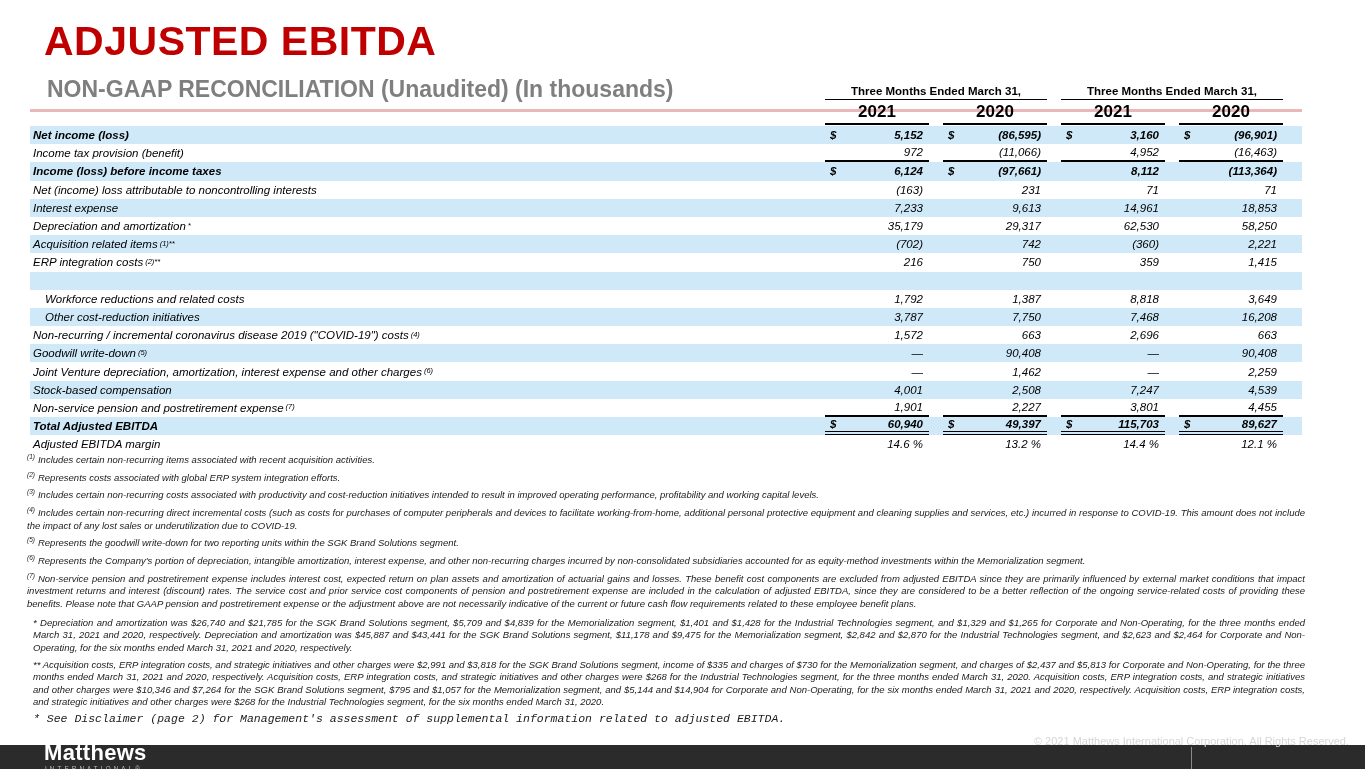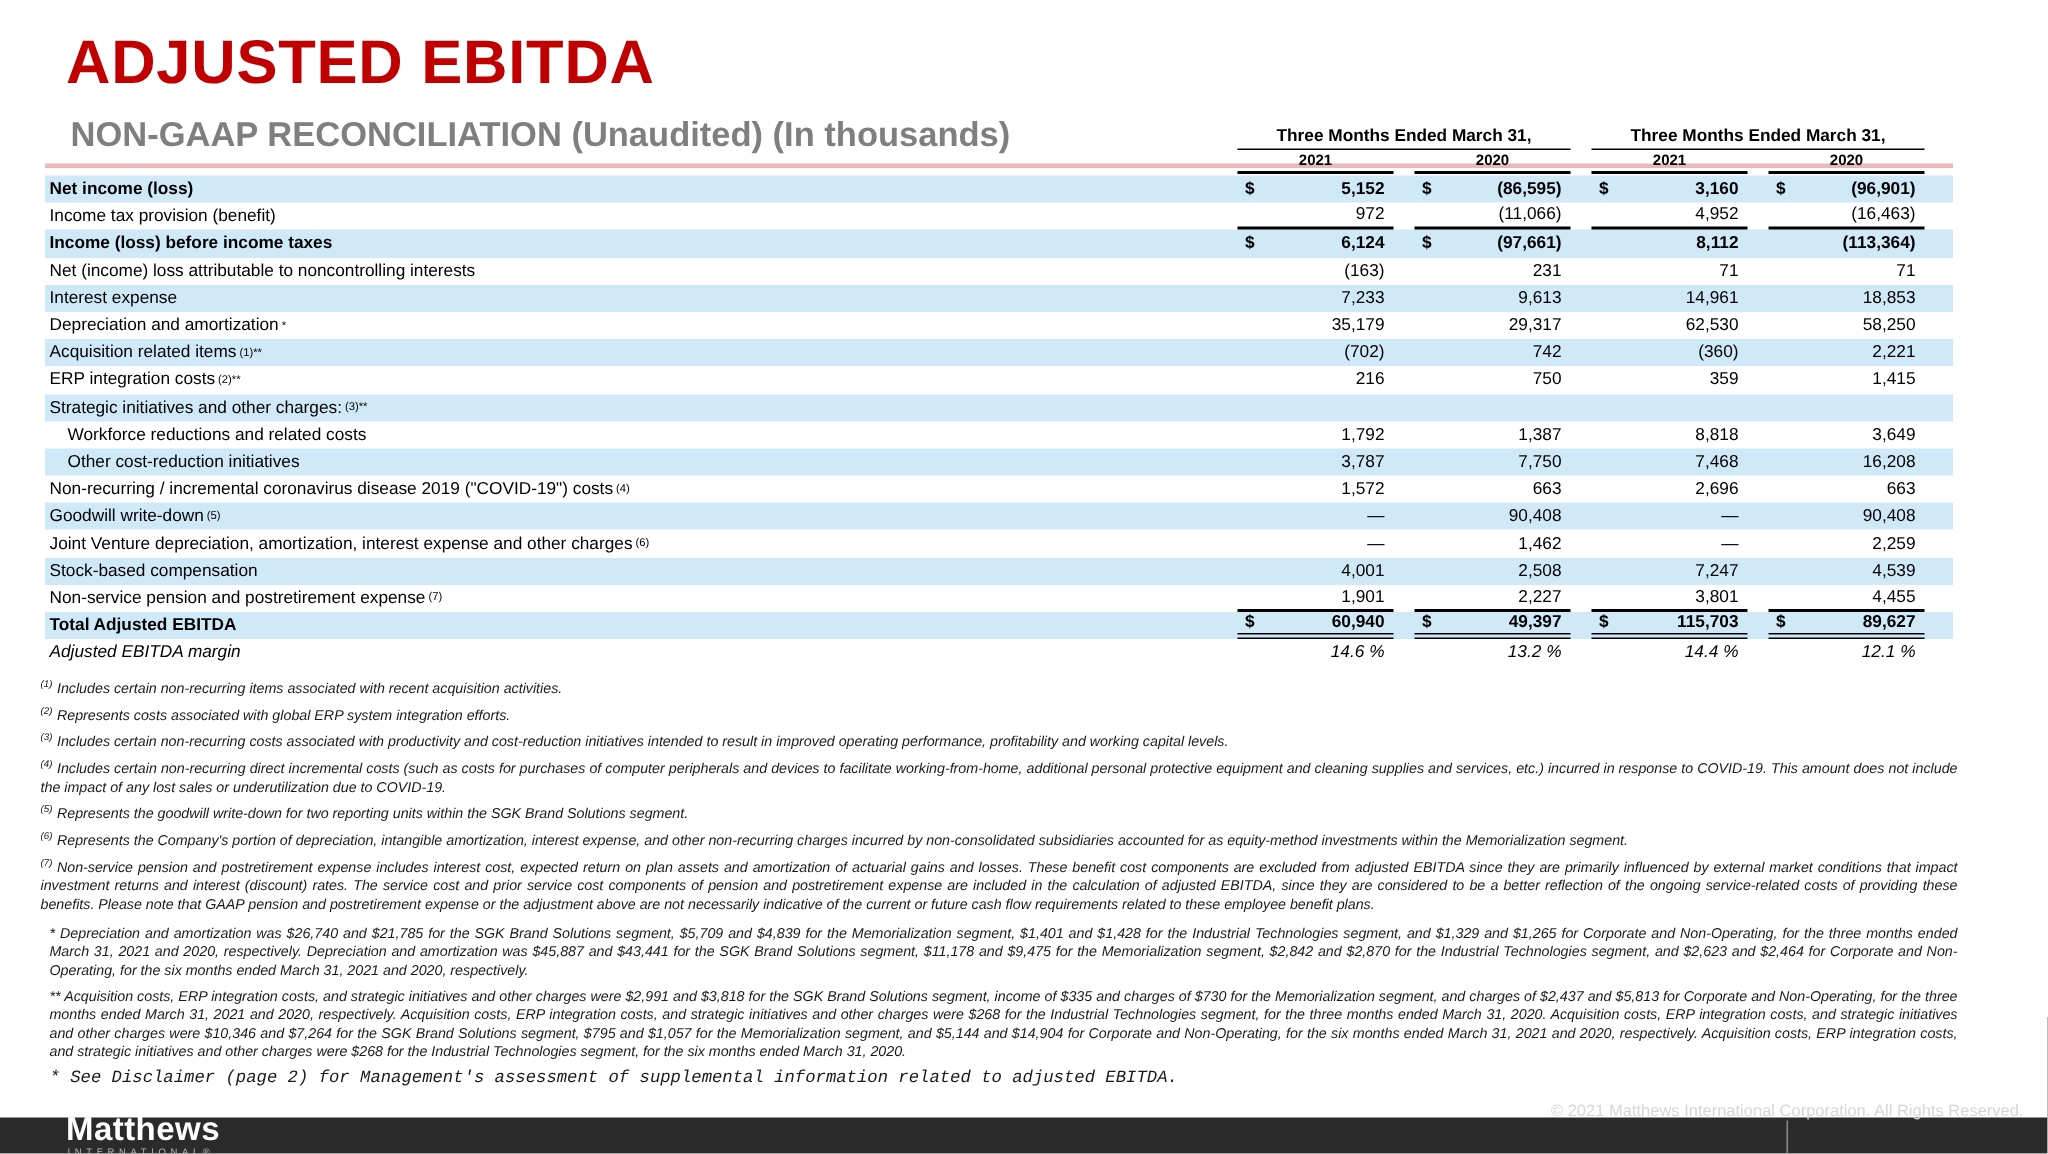--- a/index.html
+++ b/index.html
@@ -11,26 +11,26 @@
   .subtitle { position:absolute; left:47px; top:76px; font-size:23px; font-weight:bold; color:#7f7f7f;text-align:right; }
   .accent-line { position:absolute; left:30px; top:109px; width:1272px; height:3px; background:#eab8b8; }
 
   
   .tablewrap { position:absolute; left:30px; top:85px; width:1272px; }
   .thead-row { display:flex; align-items:flex-end; }
   .label-spacer { flex:1 1 auto; }
   .cgroup { flex:0 0 222px; margin-left:14px; }
   .cgroup-label { text-align:center; font-size:11.5px; font-weight:bold; color:#000; padding-bottom:2px; border-bottom:1px solid #000; white-space:nowrap; }
   .yrs { display:flex; margin-top:2px; }
-  .yr { width:104px; text-align:center; font-size:10px; font-weight:bold; border-bottom:2.5px solid #000; padding-bottom:1px; }
+  .yr { width:104px; text-align:center; font-size:17px; font-weight:bold; border-bottom:2.5px solid #000; padding-bottom:1px; }
   .yr + .yr { margin-left:14px; }
   .tail { flex:0 0 19px; }
 
   .tbody { margin-top:1px; }
-  .trow { display:flex; align-items:stretch; height:18.2px; font-size:11.5px; color:#000; }
+  .trow { display:flex; align-items:stretch; height:18.2px; font-size:11.5px; color:#000;font-style:italic; }
   .trow.hl { background:#cfe9f8; }
   .trow.b { font-weight:bold; }
   .trow.i { font-style:italic; }
   .rlabel { flex:1 1 auto; display:flex; align-items:center; padding-left:3px; white-space:nowrap; overflow:hidden; }
   .trow.ind .rlabel { padding-left:15px; }
   .rlabel sup { font-size:7.5px; margin-left:2px; position:relative; top:-1px; }
   .vcell { flex:0 0 104px; margin-left:14px; display:flex; justify-content:space-between; align-items:center; padding:0 6px 0 5px; }
   .trow.rule-thick .vcell { border-bottom:2.2px solid #000; }
   .trow.rule-double .vcell { border-bottom:4px double #000; }
   .vcell .d { text-align:left; }
@@ -269,24 +269,20 @@
             <span class="v">359</span>
           </div>
       <div class="vcell">
             <span class="d"></span>
             <span class="v">1,415</span>
           </div>
       <div class="tail"></div>
     </div>
 
     <div class="trow hl">
-      <div class="rlabel">
-            <span class="txt">Strategic initiatives and other charges:</span>
-            <sup>(3)**</sup>
-          </div>
       <div class="vcell">
             <span class="d"></span>
             <span class="v"></span>
           </div>
       <div class="vcell">
             <span class="d"></span>
             <span class="v"></span>
           </div>
       <div class="vcell">
             <span class="d"></span>

